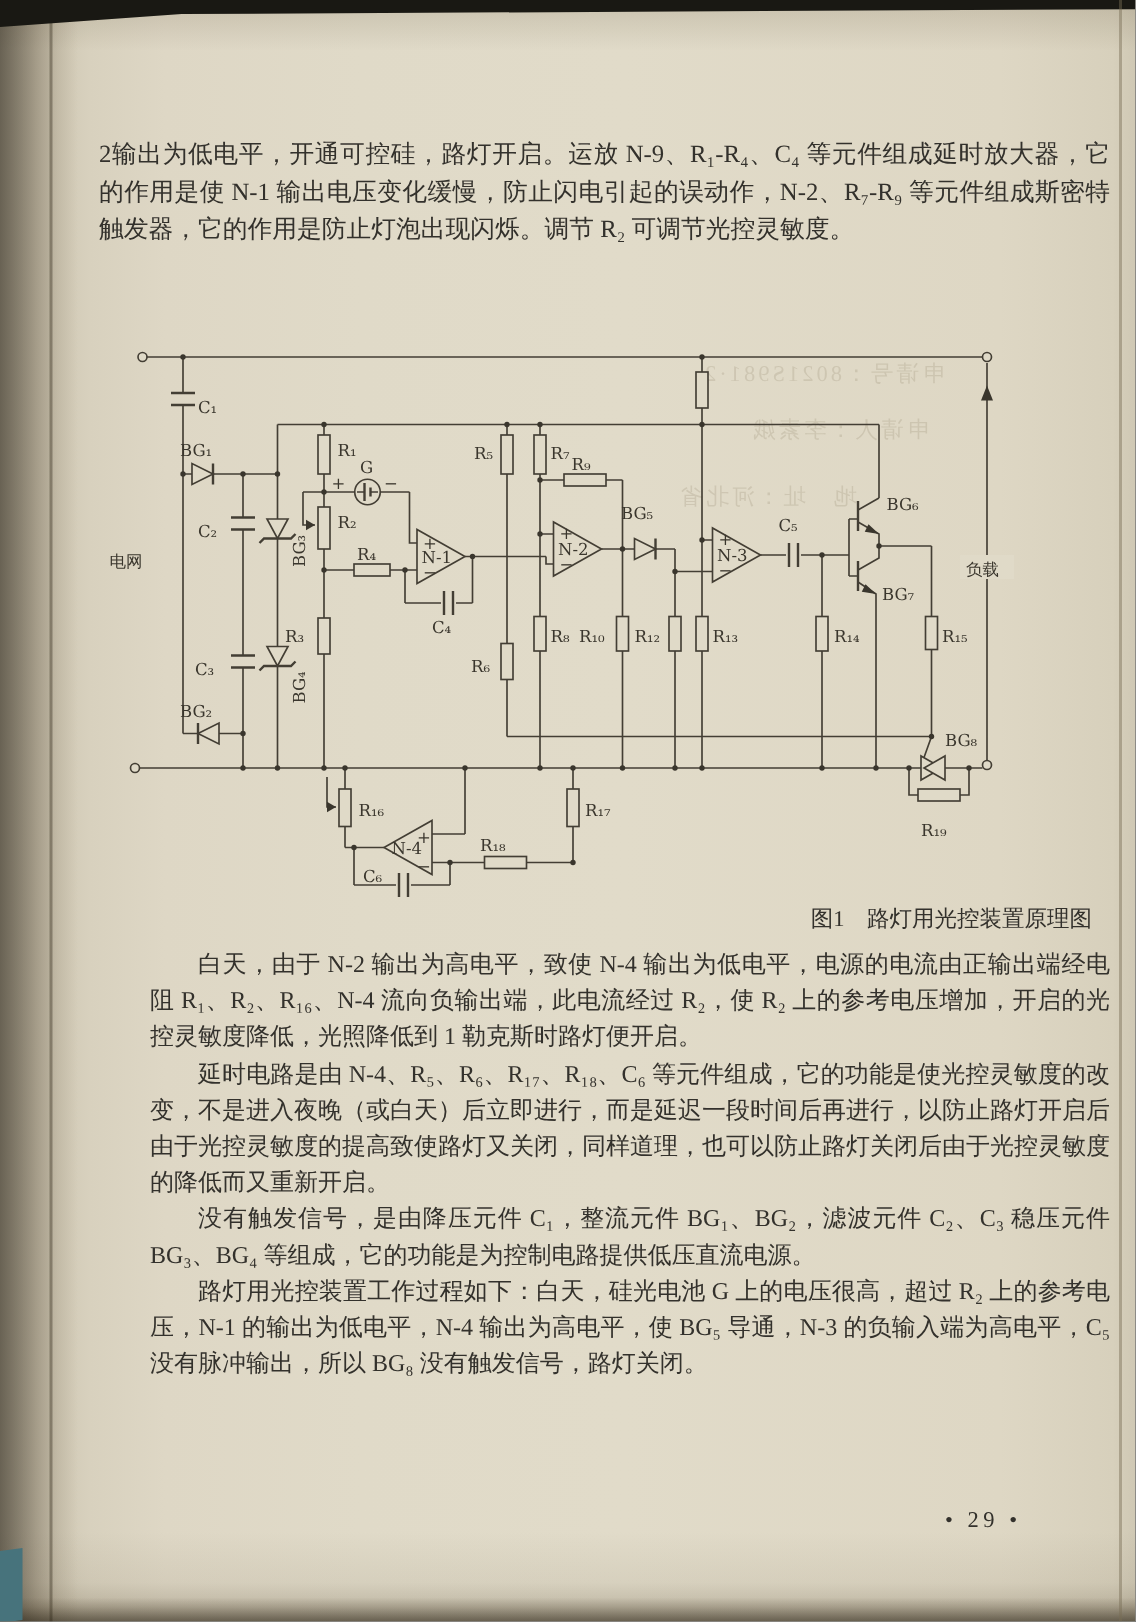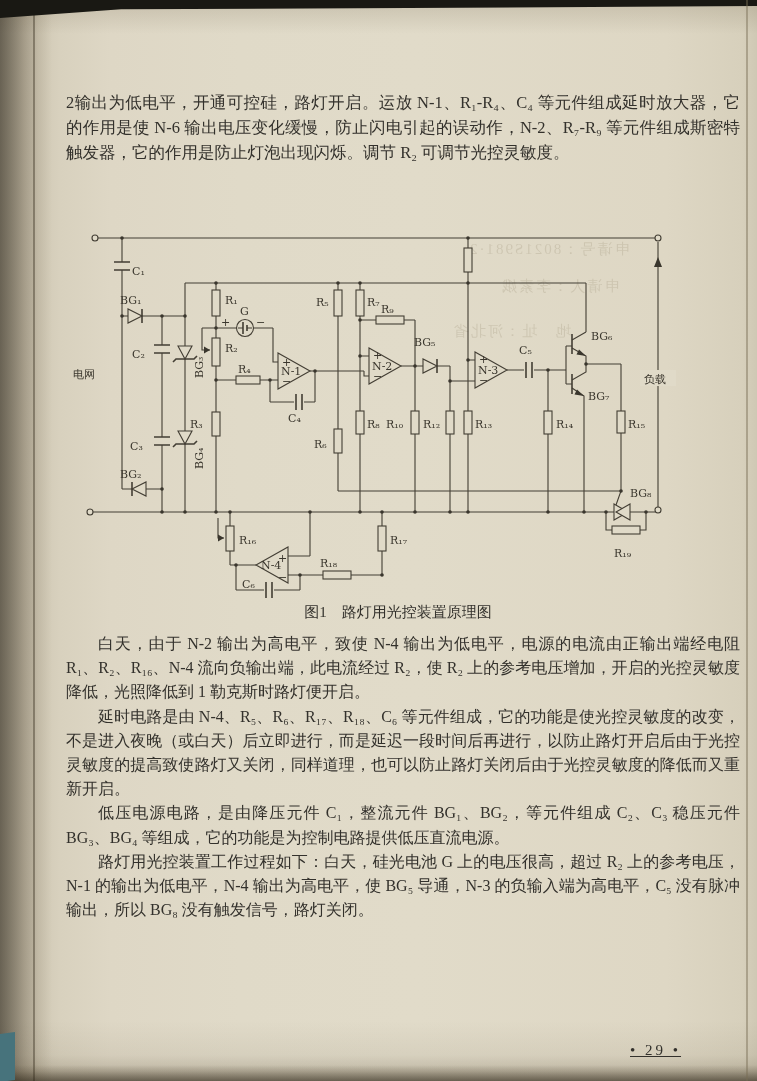--- a/index.html
+++ b/index.html
@@ -14,24 +14,24 @@
   .edge-left{position:absolute;left:0;top:0;width:52px;height:100%;pointer-events:none;
     background:linear-gradient(90deg,rgba(25,20,12,.50) 0,rgba(66,55,38,.28) 46%,rgba(90,78,56,.12) 74%,rgba(90,78,56,0) 100%);}
   .fold-line{position:absolute;left:33px;top:10px;width:2px;height:100%;background:rgba(45,36,22,.38);filter:blur(.4px);}
   .edge-bottom{position:absolute;left:0;bottom:0;width:100%;height:16px;
     background:linear-gradient(0deg,rgba(40,33,20,.55) 0,rgba(70,60,42,.22) 60%,rgba(70,60,42,0) 100%);}
   .edge-right{position:absolute;right:9px;top:0;width:2px;height:100%;background:rgba(120,108,84,.45);}
   .corner-teal{position:absolute;left:0;bottom:0;width:15px;height:48px;background:#47737c;transform:skewY(-8deg);}
   .txt{position:absolute;left:66px;width:674px;text-align:justify;}
   .txt p{margin:0;}
   .t-top p{font-size:16.5px;line-height:25px;}
-  .t-bot p{font-size:16px;line-height:24.2px;}
+  .t-bot p{font-size:16px;line-height:24.2px;margin-left:34px;}
   .ind{text-indent:2em;}
-  .caption{position:absolute;left:68px;top:603px;width:660px;text-align:center;font-size:15px;font-family:Liberation Serif, serif;}
-  .pagenum{position:absolute;left:630px;top:1042px;width:100px;font-size:15px;letter-spacing:3px;text-decoration:underline;}
+  .caption{position:absolute;left:68px;top:603px;width:660px;text-align:right;font-size:15px;font-family:Liberation Serif, serif;}
+  .pagenum{position:absolute;left:630px;top:1006px;width:100px;font-size:15px;letter-spacing:3px;}
   .ghost{position:absolute;transform:scaleX(-1);color:#6b5d3f;opacity:.15;font-size:15px;
     letter-spacing:2px;filter:blur(.4px);white-space:nowrap;}
   svg text{font-family:"DejaVu Serif","Liberation Serif",serif;fill:#3a362d;}
   .clbl{font-size:11px;}
   .w{stroke:#433e34;stroke-width:1.1;fill:none;}
   .sym{stroke:#433e34;stroke-width:1.1;fill:#e0dac8;}
   .bar{stroke:#433e34;stroke-width:1.6;fill:none;}
   .dot{fill:#3a362d;}
   .term{stroke:#433e34;stroke-width:1.1;fill:#e0dac8;}
 </style>
@@ -46,21 +46,21 @@
   <div class="edge-right"></div>
   <div class="corner-teal"></div>
 
   <div id="ghosts">
       <div class="ghost" style="left: 468px; top: 240px;">申请号：8021S981·2</div>
       <div class="ghost" style="left: 500px; top: 277px;">申请人：李素娥</div>
       <div class="ghost" style="left: 452px; top: 322px;">地　址：河北省</div>
     </div>
 
   <div id="paras-top" class="txt t-top" style="top:90px;">
-      <p class="">2输出为低电平，开通可控硅，路灯开启。运放 N-1、R₁-R₄、C₄ 等元件组成延时放大器，它的作用是使 N-6 输出电压变化缓慢，防止闪电引起的误动作，N-2、R₇-R₉ 等元件组成斯密特触发器，它的作用是防止灯泡出现闪烁。调节 R₂ 可调节光控灵敏度。</p>
+      <p class="">2输出为低电平，开通可控硅，路灯开启。运放 N-9、R₁-R₄、C₄ 等元件组成延时放大器，它的作用是使 N-1 输出电压变化缓慢，防止闪电引起的误动作，N-2、R₇-R₉ 等元件组成斯密特触发器，它的作用是防止灯泡出现闪烁。调节 R₂ 可调节光控灵敏度。</p>
     </div>
 
   <svg viewBox="0 0 660 392" style="position:absolute;left:70px;top:226px;" width="660" height="392">
 
     <path class="w" d="
       M25,12 H585
       M52,12 V36 M52,44 V263
       M52,90 H115
       M92,90 V119 M92,127 V211 M92,219 V286
       M52,263 H92
@@ -332,18 +332,18 @@
         <text x="560" y="271" class="clbl">BG₈</text>
         <text x="544" y="331" class="clbl">R₁₉</text>
       </g>
   </svg>
 
   <div class="caption">图1　路灯用光控装置原理图</div>
 
   <div id="paras-bottom" class="txt t-bot" style="top:632px;">
       <p class="ind">白天，由于 N-2 输出为高电平，致使 N-4 输出为低电平，电源的电流由正输出端经电阻 R₁、R₂、R₁₆、N-4 流向负输出端，此电流经过 R₂，使 R₂ 上的参考电压增加，开启的光控灵敏度降低，光照降低到 1 勒克斯时路灯便开启。</p>
       <p class="ind">延时电路是由 N-4、R₅、R₆、R₁₇、R₁₈、C₆ 等元件组成，它的功能是使光控灵敏度的改变，不是进入夜晚（或白天）后立即进行，而是延迟一段时间后再进行，以防止路灯开启后由于光控灵敏度的提高致使路灯又关闭，同样道理，也可以防止路灯关闭后由于光控灵敏度的降低而又重新开启。</p>
-      <p class="ind">低压电源电路，是由降压元件 C₁，整流元件 BG₁、BG₂，等元件组成 C₂、C₃ 稳压元件 BG₃、BG₄ 等组成，它的功能是为控制电路提供低压直流电源。</p>
+      <p class="ind">没有触发信号，是由降压元件 C₁，整流元件 BG₁、BG₂，滤波元件 C₂、C₃ 稳压元件 BG₃、BG₄ 等组成，它的功能是为控制电路提供低压直流电源。</p>
       <p class="ind">路灯用光控装置工作过程如下：白天，硅光电池 G 上的电压很高，超过 R₂ 上的参考电压，N-1 的输出为低电平，N-4 输出为高电平，使 BG₅ 导通，N-3 的负输入端为高电平，C₅ 没有脉冲输出，所以 BG₈ 没有触发信号，路灯关闭。</p>
     </div>
 
   <div class="pagenum">• 29 •</div>
 </div>
 
 </body></html>

